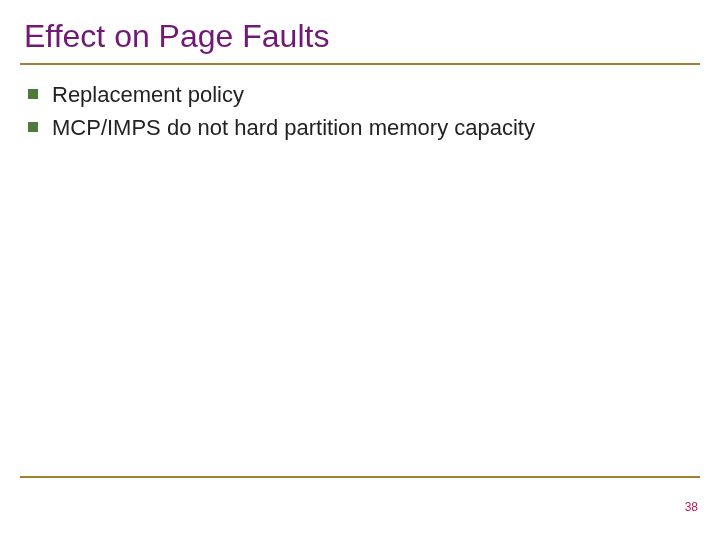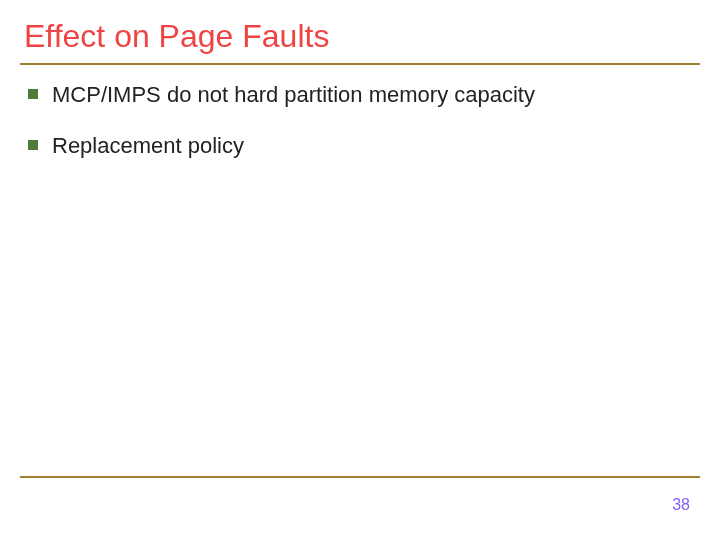--- a/index.html
+++ b/index.html
@@ -12,21 +12,21 @@
       overflow: hidden;
     }
     .slide {
       padding: 18px 20px 0 20px;
       width: 100%;
       height: 100%;
       position: relative;
     }
     .title {
       font-size: 32px;
-      color: #ef4444;
+      color: #701a75;
       font-weight: normal;
       margin-bottom: 8px;
       padding-left: 4px;
     }
     .rule {
       height: 2px;
       background: #a08030;
       width: 680px;
       margin-bottom: 16px;
     }
@@ -81,43 +81,43 @@
     .bottom-rule {
       position: absolute;
       left: 20px;
       bottom: 62px;
       height: 2px;
       background: #a08030;
       width: 680px;
     }
     .page-number {
       position: absolute;
-      right: 30px;
+      right: 22px;
       bottom: 26px;
-      font-size: 16px;
-      color: #8b5cf6;
+      font-size: 12px;
+      color: #be185d;
     }
   </style>
 </head>
 <body>
 
 <div class="slide">
   <h1 class="title">Effect on Page Faults</h1>
   <div class="rule"></div>
 
   <div class="content">
 
+    <div class="bullet-item tight">
+      <div class="bullet-marker"></div>
+      <div class="bullet-text">Replacement policy</div>
+    </div>
+
     <div class="bullet-item">
       <div class="bullet-marker"></div>
       <div class="bullet-text">MCP/IMPS do not hard partition memory capacity</div>
-    </div>
-
-    <div class="bullet-item tight">
-      <div class="bullet-marker"></div>
-      <div class="bullet-text">Replacement policy</div>
     </div>
 
     <div class="sub-list">
     </div>
 
 
   </div>
 
   <div class="bottom-rule"></div>
   <div class="page-number">38</div>

